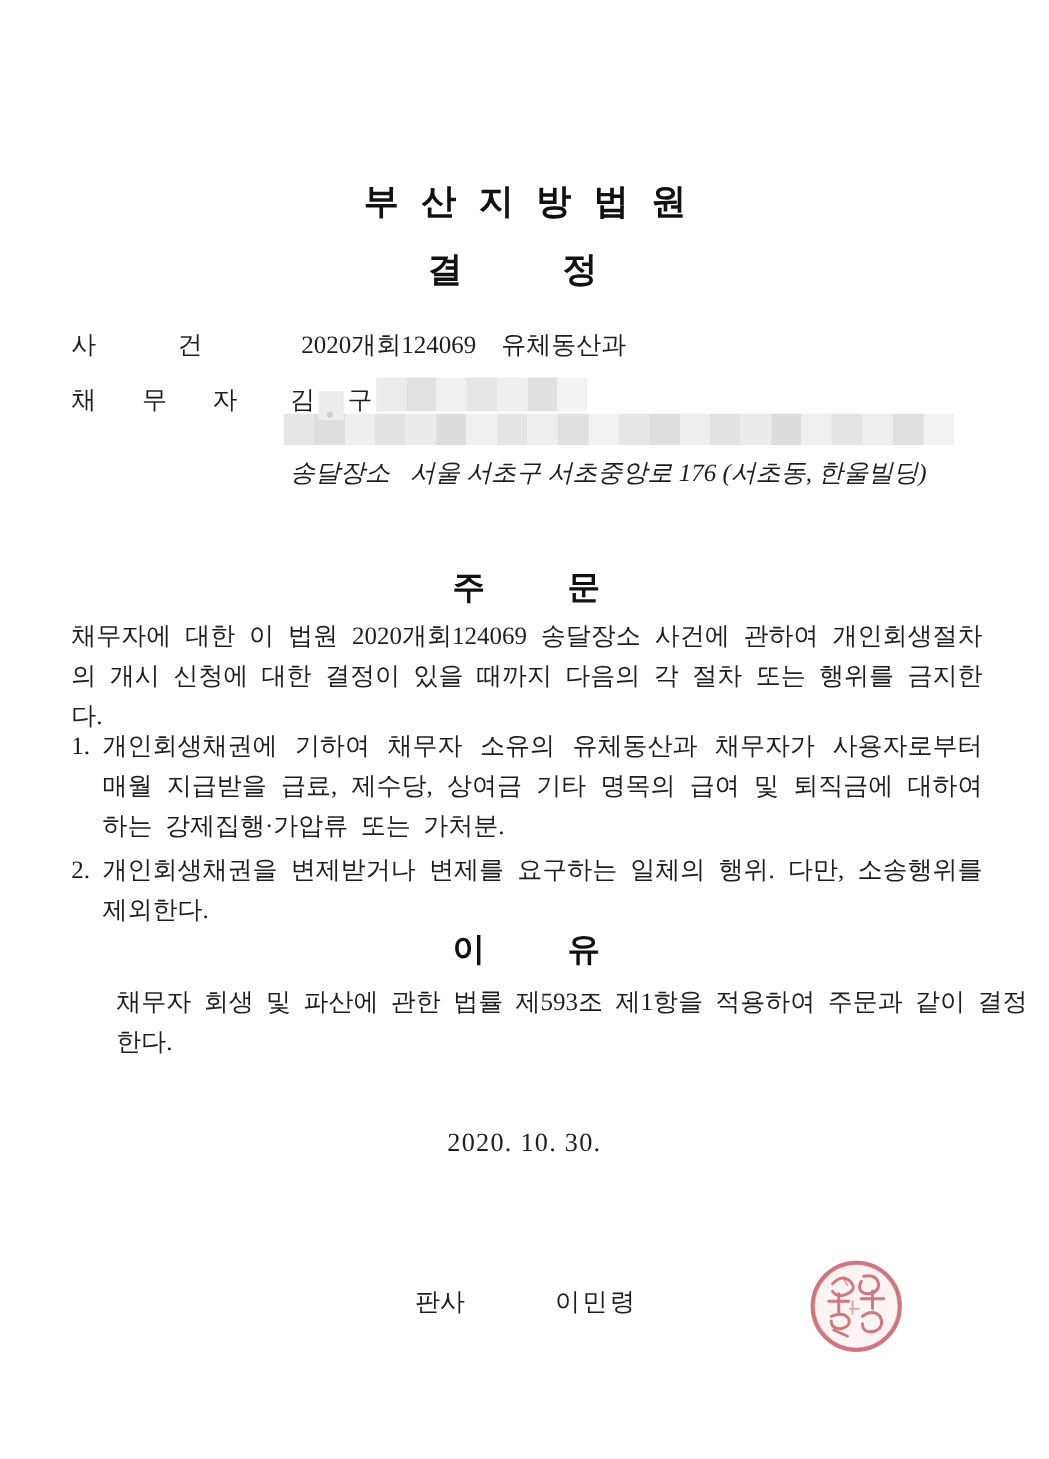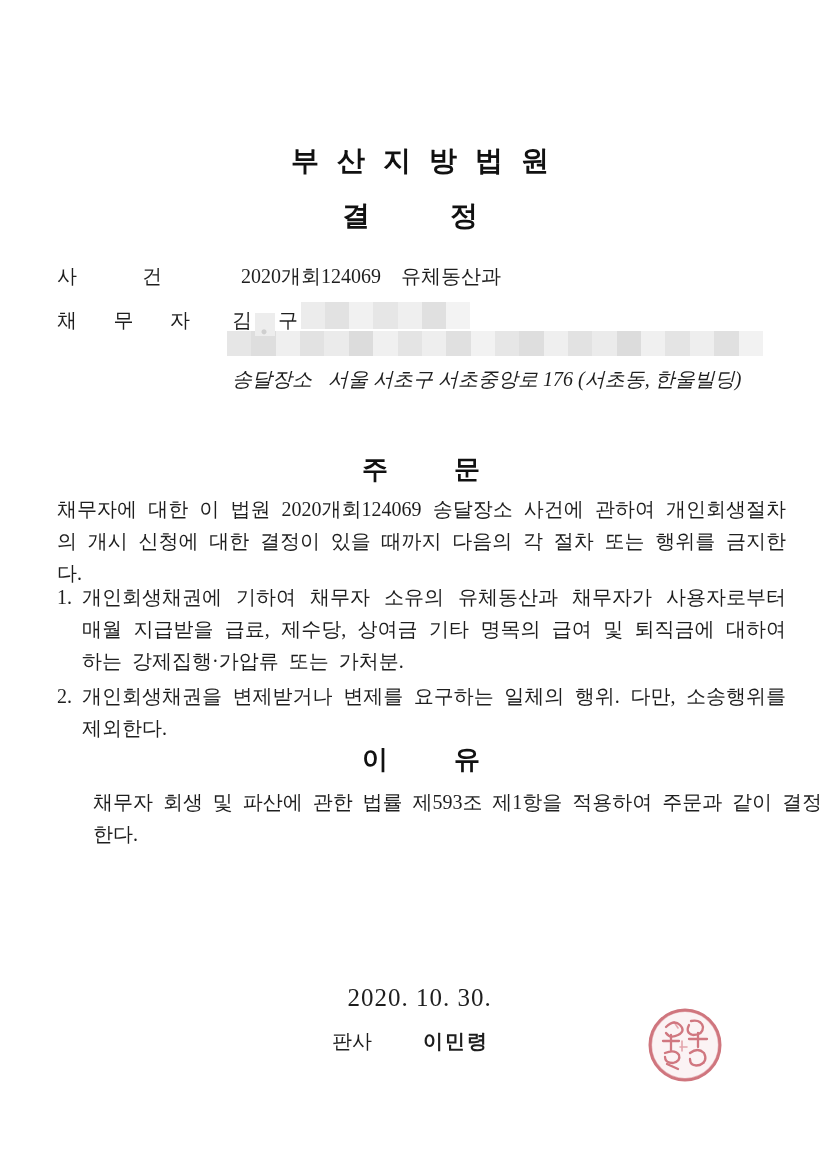--- a/index.html
+++ b/index.html
@@ -37,24 +37,24 @@
   .daeri{top:394px;left:232px;}
 
   .intro{top:493px;left:57px;width:729px;text-align:justify;word-spacing:5px;}
   .olist{top:581px;left:57px;width:729px;}
   .oitem{position:relative;padding-left:25px;text-align:justify;word-spacing:5px;
          font-size:20px;line-height:32px;}
   .oitem + .oitem{margin-top:3px;}
   .onum{position:absolute;left:0;top:0;}
   .reason{top:786px;left:57px;width:729px;text-align:justify;word-spacing:4px;margin-left:36px;}
 
-  .date-line{top:984px;left:0;width:839px;text-align:center;font-size:25px;
+  .date-line{top:902px;left:0;width:839px;text-align:center;font-size:21px;
              letter-spacing:1px;z-index:2;}
-  .judge-row{top:1028px;left:332px;display:flex;gap:51px;font-size:20px;z-index:2;text-align:center;}
-  .judge-name{letter-spacing:2px;font-weight:bold;}
+  .judge-row{top:1028px;left:332px;display:flex;gap:72px;font-size:20px;z-index:2;text-align:center;}
+  .judge-name{letter-spacing:2px;}
 
   
   .watermark{
     top:536px;left:188px;width:440px;
     font-family:"Liberation Sans","DejaVu Sans",sans-serif;
     font-size:145px;line-height:150px;letter-spacing:-6px;
     color:rgba(150,140,118,0.16);
     z-index:0;user-select:none;white-space:nowrap;
   }
 

